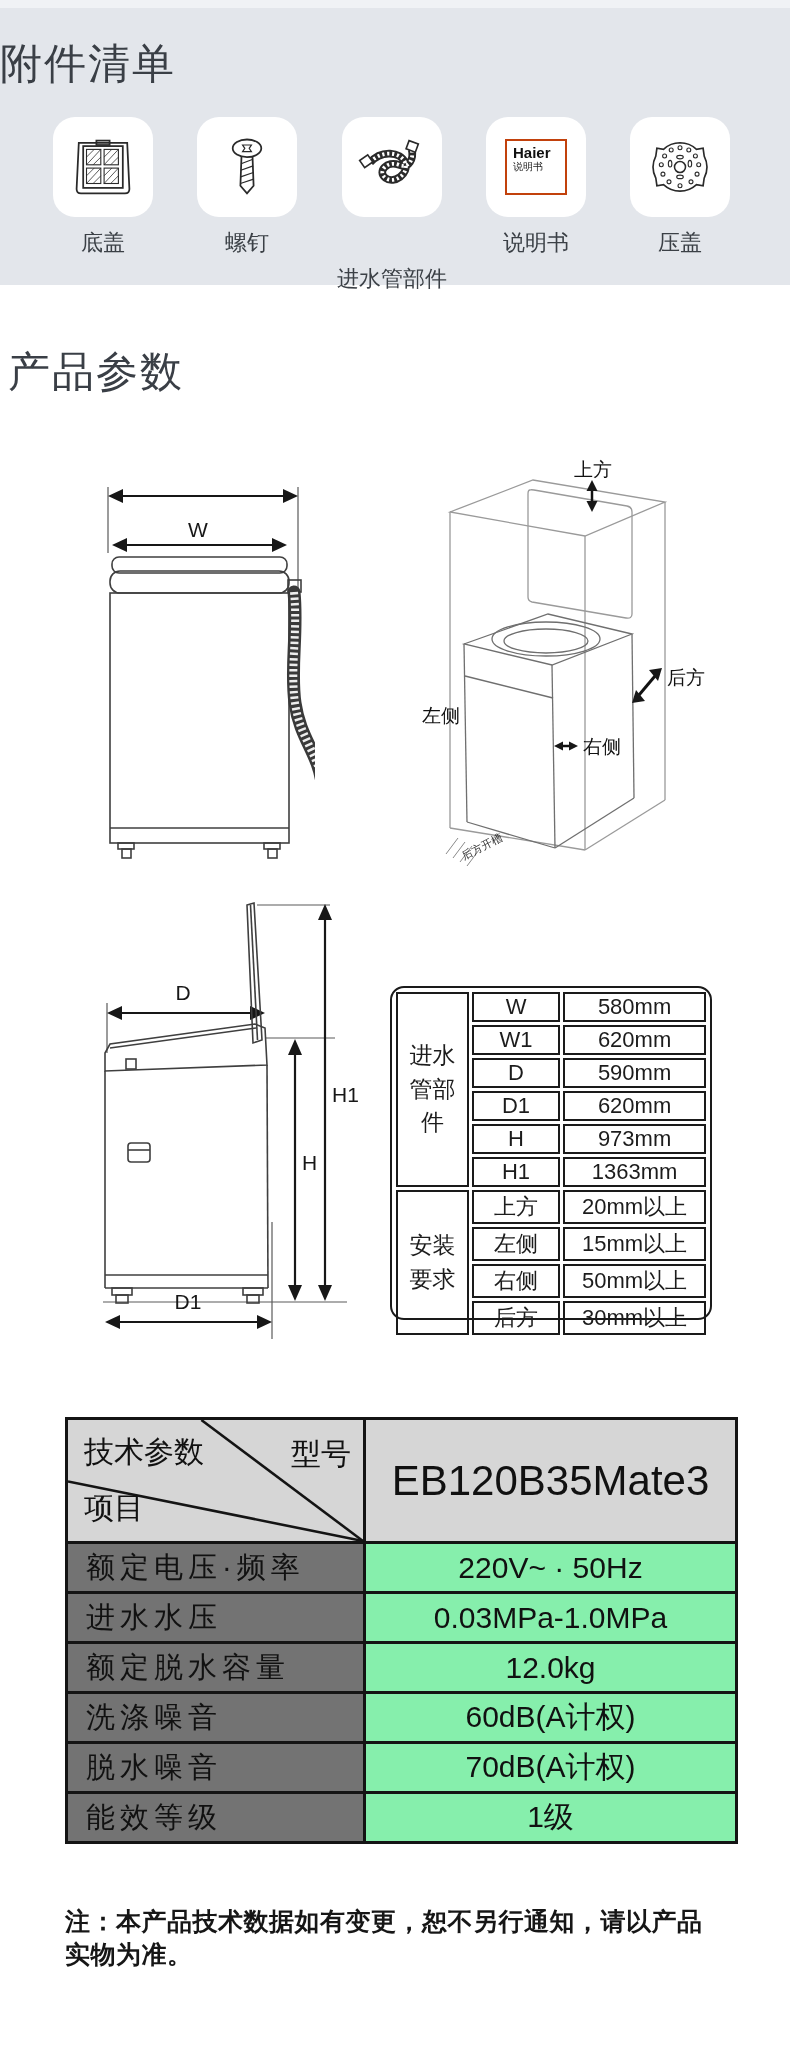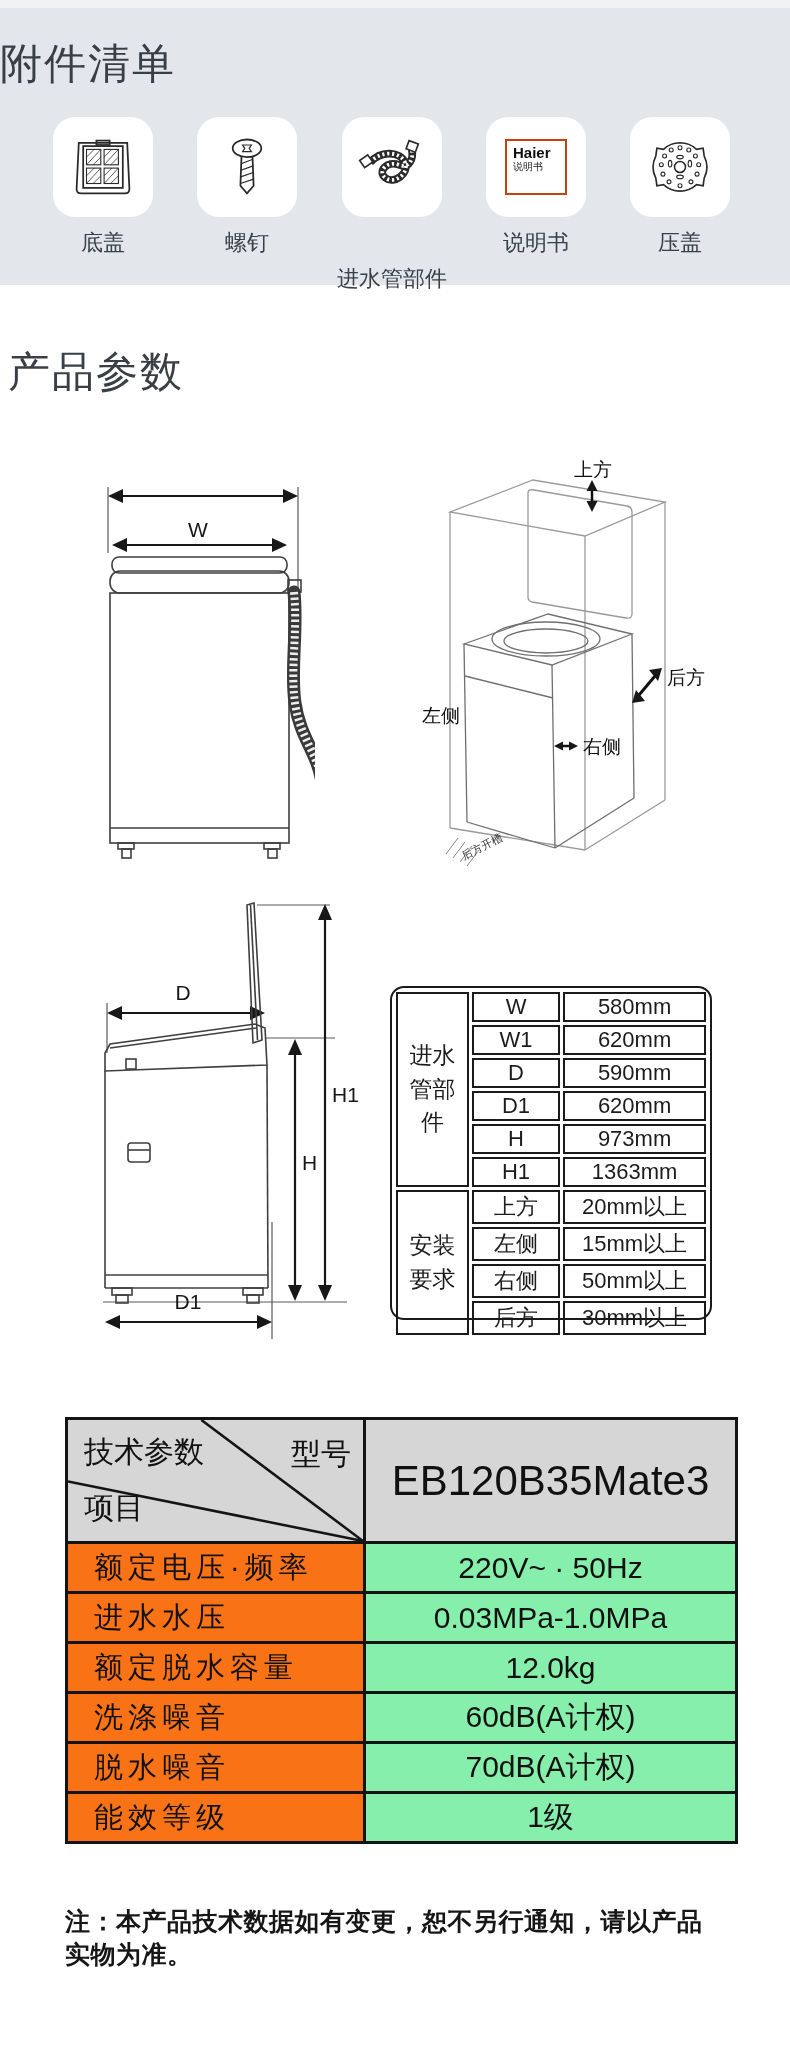--- a/index.html
+++ b/index.html
@@ -39,22 +39,22 @@
   table.tech{width:670px;border-collapse:collapse;table-layout:fixed;}
   table.tech td{border:3px solid #141414;box-sizing:border-box;}
   td.tech-corner{width:298px;height:124px;background:#d6d6d6;position:relative;padding:0;}
   td.tech-model{width:372px;background:#d6d6d6;text-align:center;
     font-size:42px;color:#111;}
   .corner-svg{position:absolute;left:0;top:0;width:100%;height:100%;}
   .corner-txt{position:absolute;font-size:30px;color:#111;}
   .ct-a{left:16px;top:12px;}
   .ct-b{right:12px;top:14px;}
   .ct-c{left:16px;bottom:12px;}
-  td.tech-name{height:50px;background:#f97316;font-size:29px;color:#111;
-    padding-left:26px;letter-spacing:5px;}
+  td.tech-name{height:50px;background:#737373;font-size:29px;color:#111;
+    padding-left:18px;letter-spacing:5px;}
   td.tech-val{background:#86efac;text-align:center;font-size:30px;color:#111;}
   
   .footnote{left:65px;top:1905px;width:662px;font-size:25px;color:#161616;
     line-height:1.32;letter-spacing:0.5px;font-weight:bold;}
   
   svg text{font-family:"Liberation Sans","DejaVu Sans",sans-serif;}
   .draw-line{stroke:#3f3f3f;stroke-width:1.6;fill:none;}
   .thin-line{stroke:#5a5a5a;stroke-width:1.2;fill:none;}
   .dim-line{stroke:#171717;stroke-width:2.2;fill:none;}
   .dim-head{fill:#171717;stroke:none;}

